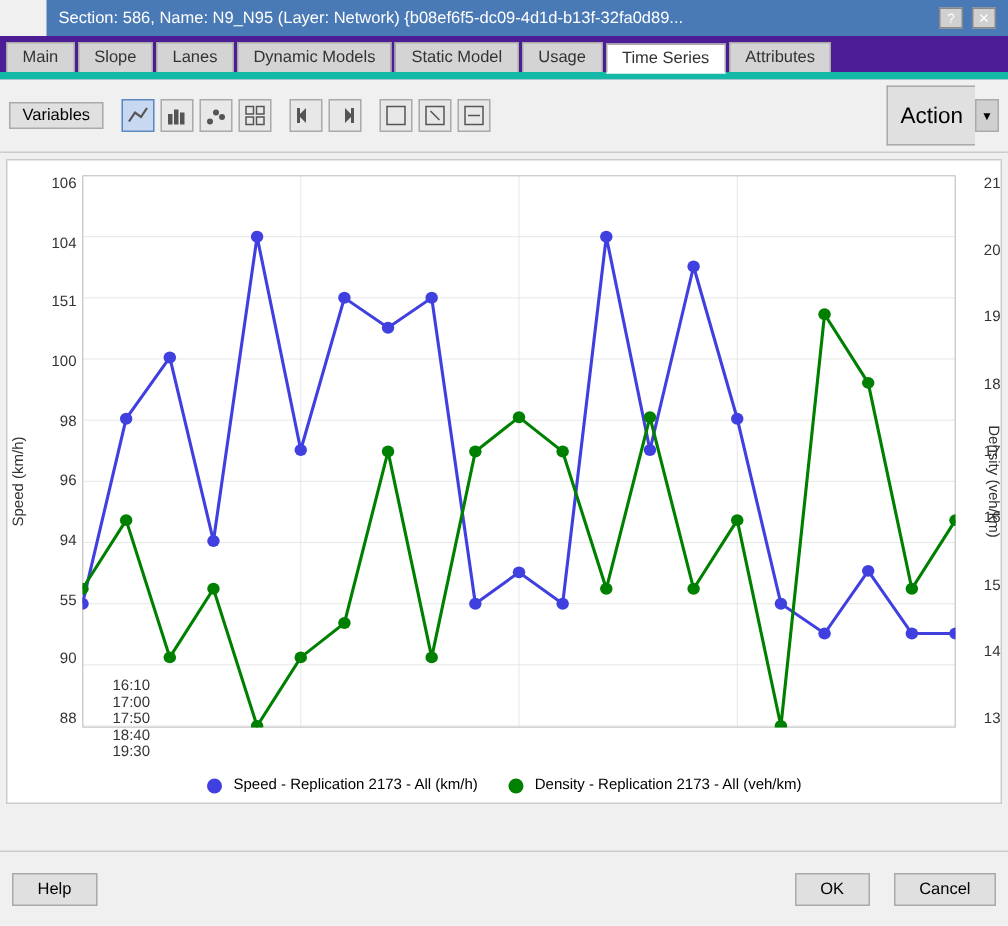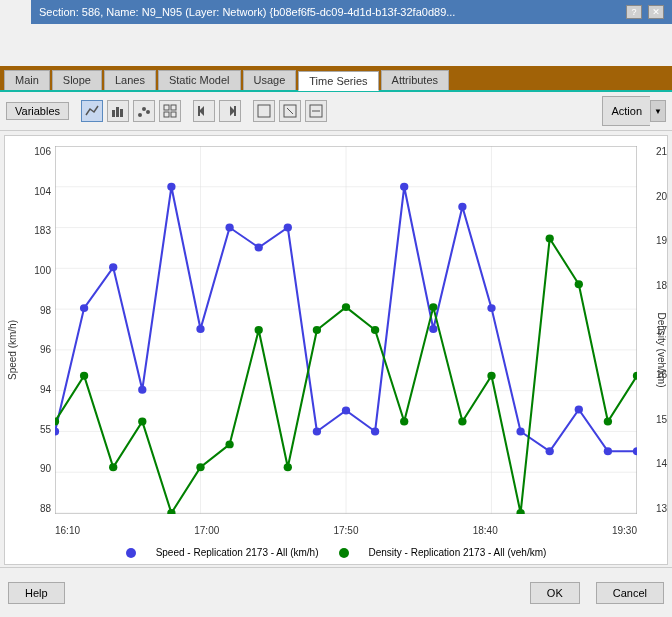--- a/index.html
+++ b/index.html
@@ -34,26 +34,25 @@
     .help-btn {
       width: 16px; height: 14px;
       background: #d0d0d0;
       border: 1px solid #888;
       cursor: pointer;
       font-size: 9px;
       display: flex; align-items: center; justify-content: center;
       margin-right: 4px;
     }
     .tabs-bar {
-      background: #a16207;
-      border-bottom: 2px solid #14b8a6;
+      background: #4c1d95;
+      border-bottom: 5px solid #14b8a6;
       display: flex;
       padding: 4px 4px 0 4px;
       gap: 2px;
-      margin-top: 42px;
     }
     .tab {
       padding: 3px 10px;
       background: #d4d4d4;
       border: 1px solid #aaa;
       border-bottom: none;
       cursor: pointer;
       font-size: 11px;
       color: #333;
     }
@@ -94,40 +93,40 @@
       margin-left: auto;
       display: flex;
       align-items: center;
     }
     .action-main {
       padding: 2px 8px;
       background: #e0e0e0;
       border: 1px solid #aaa;
       border-right: none;
       cursor: pointer;
-      font-size: 11px;
-      height: 30px;
+      font-size: 15px;
+      height: 40px;
     }
     .action-dropdown {
       width: 16px; height: 22px;
       background: #d0d0d0;
       border: 1px solid #aaa;
       cursor: pointer;
       display: flex; align-items: center; justify-content: center;
       font-size: 8px;
     }
     .chart-area {
       background: white;
       margin: 4px;
       border: 1px solid #ccc;
       position: relative;
       height: 430px;
     }
-    .axis-tick { font-size: 10px; color: #333; }
-    .legend-item { display: flex; align-items: center; gap: 20px; text-align: center; }
+    .axis-tick { font-size: 10px; color: #333; margin-left: 20px; }
+    .legend-item { display: flex; align-items: center; gap: 8px; text-align: center; }
     .bottom-bar {
       display: flex;
       justify-content: space-between;
       align-items: center;
       padding: 6px 8px;
       background: #f0f0f0;
       border-top: 1px solid #ccc;
       position: absolute;
       bottom: 0; left: 0; right: 0;
       height: 50px;
@@ -149,20 +148,21 @@
   <div class="title-bar-buttons">
     <div class="help-btn">?</div>
     <div class="title-btn">✕</div>
   </div>
 </div>
 
 <div class="tabs-bar">
   <div class="tab">Main</div>
   <div class="tab">Slope</div>
   <div class="tab">Lanes</div>
+  <div class="tab">Dynamic Models</div>
   <div class="tab">Static Model</div>
   <div class="tab">Usage</div>
   <div class="tab active">Time Series</div>
   <div class="tab">Attributes</div>
 </div>
 
 <div class="toolbar">
   <button class="toolbar-btn">Variables</button>
   <div class="toolbar-sep"></div>
   <div class="toolbar-icon active">
@@ -227,21 +227,21 @@
     <button class="action-main">Action</button>
     <div class="action-dropdown">▼</div>
   </div>
 </div>
 
 <div class="chart-area">
 
   <div style="position:absolute; left:0; top:10px; bottom:50px; width:50px; display:flex; flex-direction:column; justify-content:space-between; align-items:flex-end; padding-right:4px;">
     <span class="axis-tick">106</span>
     <span class="axis-tick">104</span>
-    <span class="axis-tick">183</span>
+    <span class="axis-tick">151</span>
     <span class="axis-tick">100</span>
     <span class="axis-tick">98</span>
     <span class="axis-tick">96</span>
     <span class="axis-tick">94</span>
     <span class="axis-tick">55</span>
     <span class="axis-tick">90</span>
     <span class="axis-tick">88</span>
   </div>
 
   <div style="position:absolute; left:2px; top:50%; transform:translateY(-50%);">
@@ -378,21 +378,21 @@
         <circle cx="420" cy="231" r="4"></circle>
         <circle cx="448" cy="369" r="4"></circle>
         <circle cx="476" cy="93" r="4"></circle>
         <circle cx="504" cy="139" r="4"></circle>
         <circle cx="532" cy="277" r="4"></circle>
         <circle cx="560" cy="231" r="4"></circle>
       </g>
     </svg>
   </div>
 
-  <div style="position:absolute; bottom:28px; left:50px; right:30px; display:flex; justify-content:space-between;">
+  <div style="position:absolute; bottom:28px; left:50px; right:30px; display:flex; justify-content:space-between;flex-direction:column;">
     <span class="axis-tick">16:10</span>
     <span class="axis-tick">17:00</span>
     <span class="axis-tick">17:50</span>
     <span class="axis-tick">18:40</span>
     <span class="axis-tick">19:30</span>
   </div>
 
   <div style="position:absolute; bottom:6px; left:0; right:0; display:flex; justify-content:center; gap:20px; font-size:10px;">
     <div class="legend-item">
       <div style="width:10px;height:10px;border-radius:50%;background:#4040e0;"></div>

